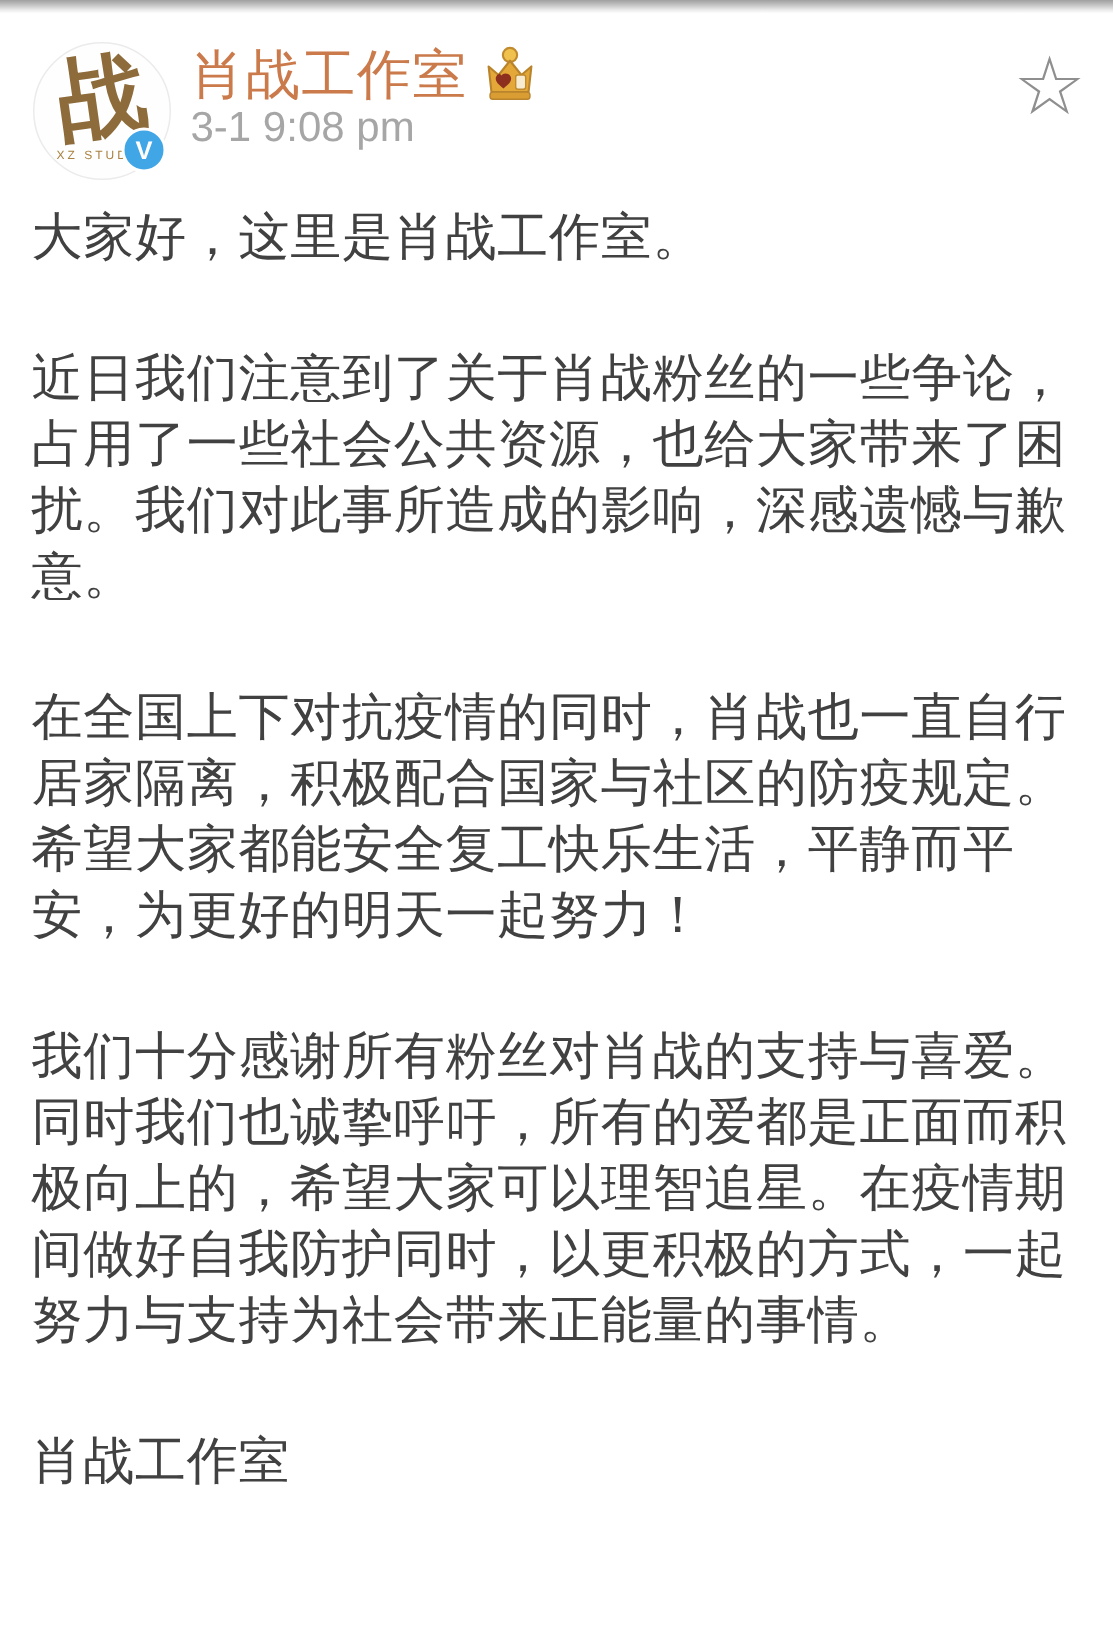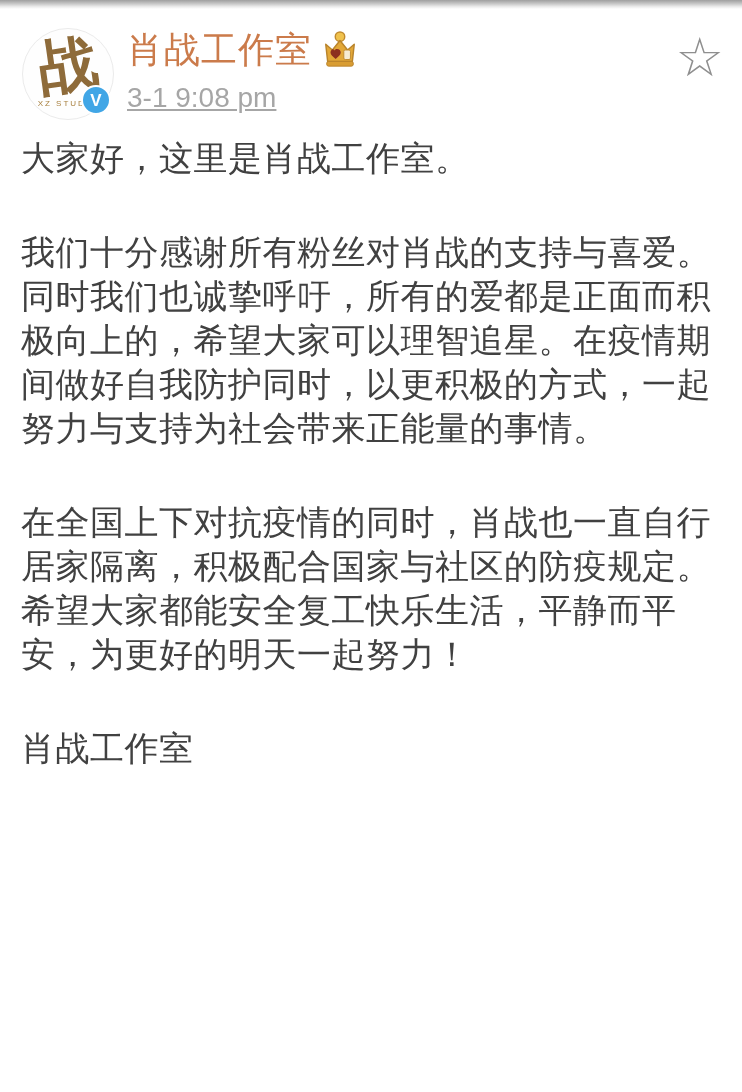--- a/index.html
+++ b/index.html
@@ -41,21 +41,21 @@
     width:30px; height:30px; border-radius:50%;
     background:#41a6e6; border:2px solid #ffffff;
     box-sizing:border-box;
     display:flex; align-items:center; justify-content:center;
     color:#ffffff; font-size:17px; font-weight:bold; line-height:1;
   }
   .header-info { margin-left:13px; padding-top:2px; }
   .name-row { display:flex; align-items:center; gap:9px; cursor:pointer; }
   .username { font-size:36px; line-height:40px; color:#cb7b4b; letter-spacing:1px; }
   .crown { width:38px; height:40px; display:block; }
-  .timestamp { margin-top:13px; font-size:28px; line-height:30px; color:#a6a6a6;text-decoration:underline; }
+  .timestamp { margin-top:0; font-size:28px; line-height:30px; color:#a6a6a6; }
   .star-btn {
     position:absolute; top:22px; right:18px;
     font-family:"DejaVu Sans",sans-serif;
     font-size:54px; line-height:54px; color:#8f8f8f;
     cursor:pointer; user-select:none;
   }
 
   
   .post-body {
     margin-top:11px;
@@ -97,20 +97,21 @@
         </svg>
       </div>
       <div class="timestamp">3-1 9:08 pm</div>
     </div>
 
     <div class="star-btn">☆</div>
   </div>
 
   <div class="post-body">
     <p>大家好，这里是肖战工作室。</p>
+    <p>近日我们注意到了关于肖战粉丝的一些争论，占用了一些社会公共资源，也给大家带来了困扰。我们对此事所造成的影响，深感遗憾与歉意。</p>
+    <p>在全国上下对抗疫情的同时，肖战也一直自行居家隔离，积极配合国家与社区的防疫规定。希望大家都能安全复工快乐生活，平静而平安，为更好的明天一起努力！</p>
     <p>我们十分感谢所有粉丝对肖战的支持与喜爱。同时我们也诚挚呼吁，所有的爱都是正面而积极向上的，希望大家可以理智追星。在疫情期间做好自我防护同时，以更积极的方式，一起努力与支持为社会带来正能量的事情。</p>
-    <p>在全国上下对抗疫情的同时，肖战也一直自行居家隔离，积极配合国家与社区的防疫规定。希望大家都能安全复工快乐生活，平静而平安，为更好的明天一起努力！</p>
     <div class="signature">
       <div>肖战工作室</div>
     </div>
   </div>
 
 </div>
 
 </body></html>

